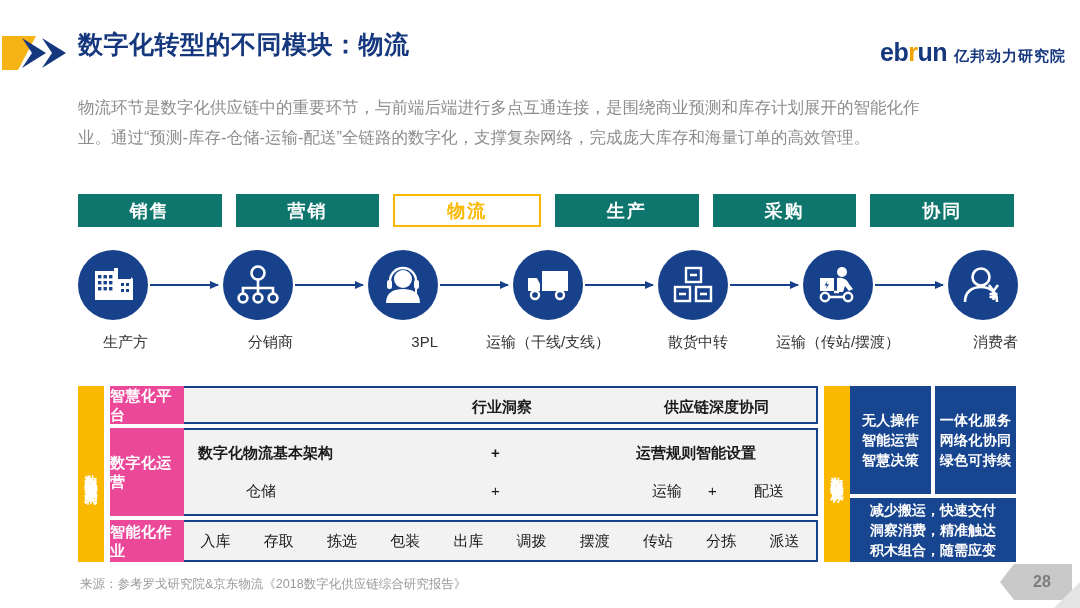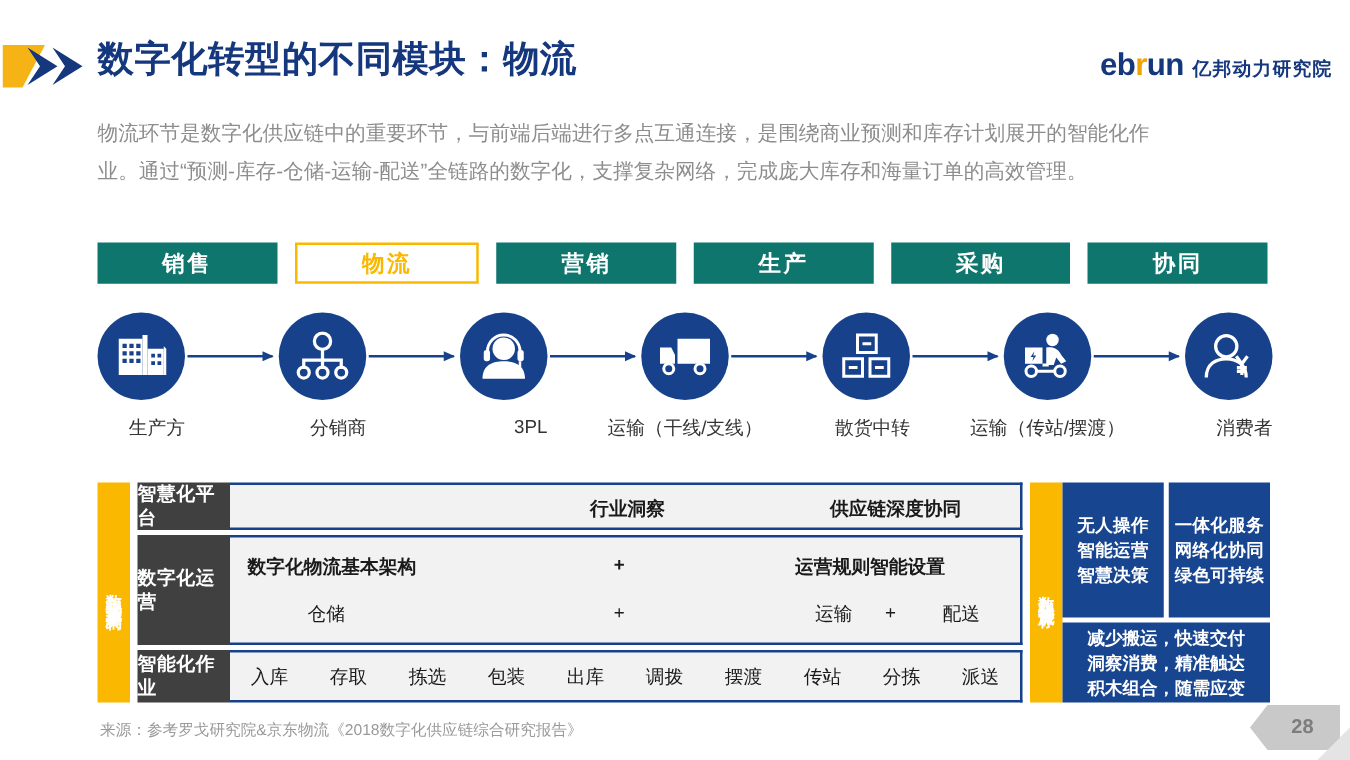--- a/index.html
+++ b/index.html
@@ -9,21 +9,21 @@
     font-family: "Liberation Sans", "DejaVu Sans", sans-serif;
     overflow: hidden;
   }
   .slide { position: relative; width: 1080px; height: 608px; background: #fff; }
 
   
   .header { position: absolute; left: 0; top: 26px; width: 1080px; height: 54px; }
   .arrow-mark { position: absolute; left: 2px; top: 4px; width: 68px; height: 46px; }
   .title {
     position: absolute; left: 78px; top: 2px;
-    font-size: 29px; font-weight: bold; color: #15377e;
+    font-size: 25px; font-weight: bold; color: #15377e;
     letter-spacing: .5px; white-space: nowrap;
   }
   .logo { position: absolute; right: 14px; top: 12px; display: flex; align-items: baseline; }
   .logo-ebrun { font-size: 25px; font-weight: bold; color: #15377e; letter-spacing: -0.5px; margin-left: 32px; }
   .logo-ebrun .hl { color: #f0a400; }
   .logo-cn { font-size: 15px; font-weight: bold; color: #15377e; margin-left: 7px; letter-spacing: 1px; }
 
   
   .intro {
     position: absolute; left: 78px; top: 92px; width: 948px;
@@ -73,21 +73,21 @@
   .side-left { left: 0; }
   .side-right { left: 746px; }
 
   .rows { position: absolute; left: 32px; top: 0; width: 708px; height: 176px; }
   .mrow { position: absolute; left: 0; width: 708px; display: flex; }
   .mrow-1 { top: 0; height: 38px; }
   .mrow-2 { top: 42px; height: 88px; }
   .mrow-3 { top: 134px; height: 42px; }
 
   .rhead {
-    width: 74px; background: #404040; color: #ffffff;
+    width: 74px; background: #ec4899; color: #ffffff;
     font-size: 15px; font-weight: bold; line-height: 19px;
     display: flex; flex-direction: column; align-items: center; justify-content: center;
     letter-spacing: .5px;
   }
   .rbody {
     flex: 1; background: #f2f2f2;
     border: 2px solid #17428b; border-left: none;
     position: relative;
   }
   .cell { position: absolute; font-size: 15px; color: #1a1a1a; white-space: nowrap; }
@@ -149,22 +149,22 @@
     </div>
   </div>
 
   <div class="intro">
     <div>物流环节是数字化供应链中的重要环节，与前端后端进行多点互通连接，是围绕商业预测和库存计划展开的智能化作</div>
     <div>业。通过“预测-库存-仓储-运输-配送”全链路的数字化，支撑复杂网络，完成庞大库存和海量订单的高效管理。</div>
   </div>
 
   <div class="tabs">
     <div class="tab">销售</div>
+    <div class="tab">营销</div>
     <div class="tab active">物流</div>
-    <div class="tab">营销</div>
     <div class="tab">生产</div>
     <div class="tab">采购</div>
     <div class="tab">协同</div>
   </div>
 
   <div class="flow">
 
     <div class="connector" style="left:72px;  width:68px;"></div>
     <div class="connector" style="left:217px; width:68px;"></div>
     <div class="connector" style="left:362px; width:68px;"></div>

